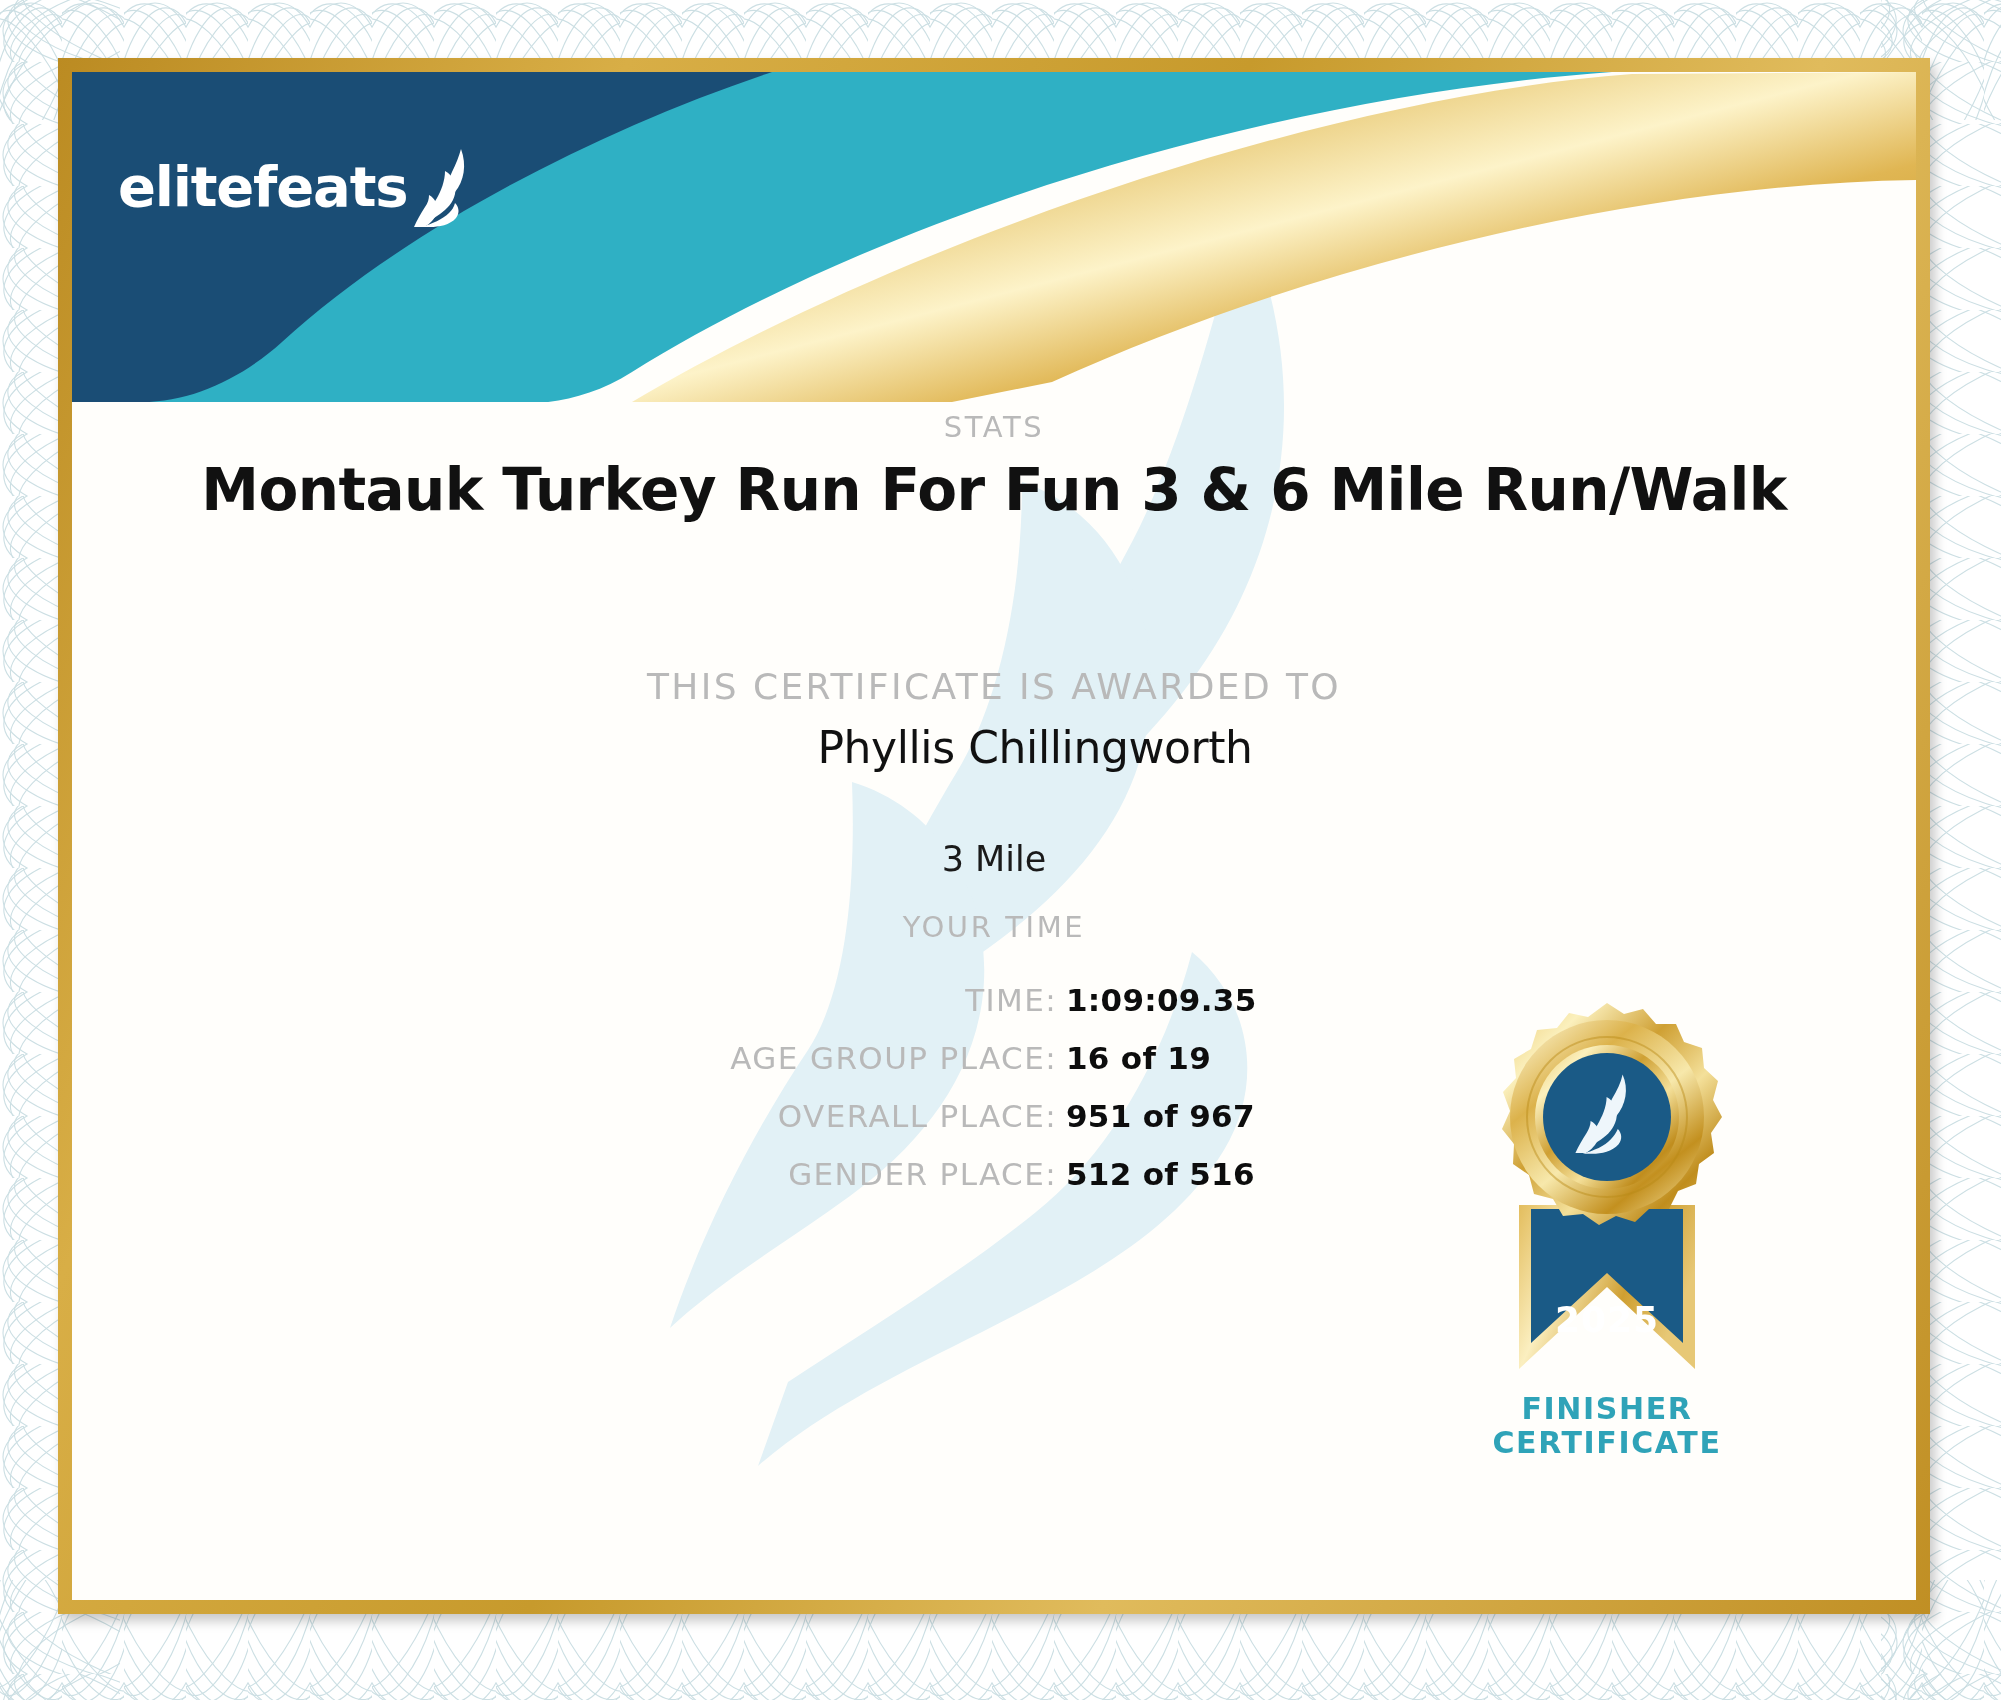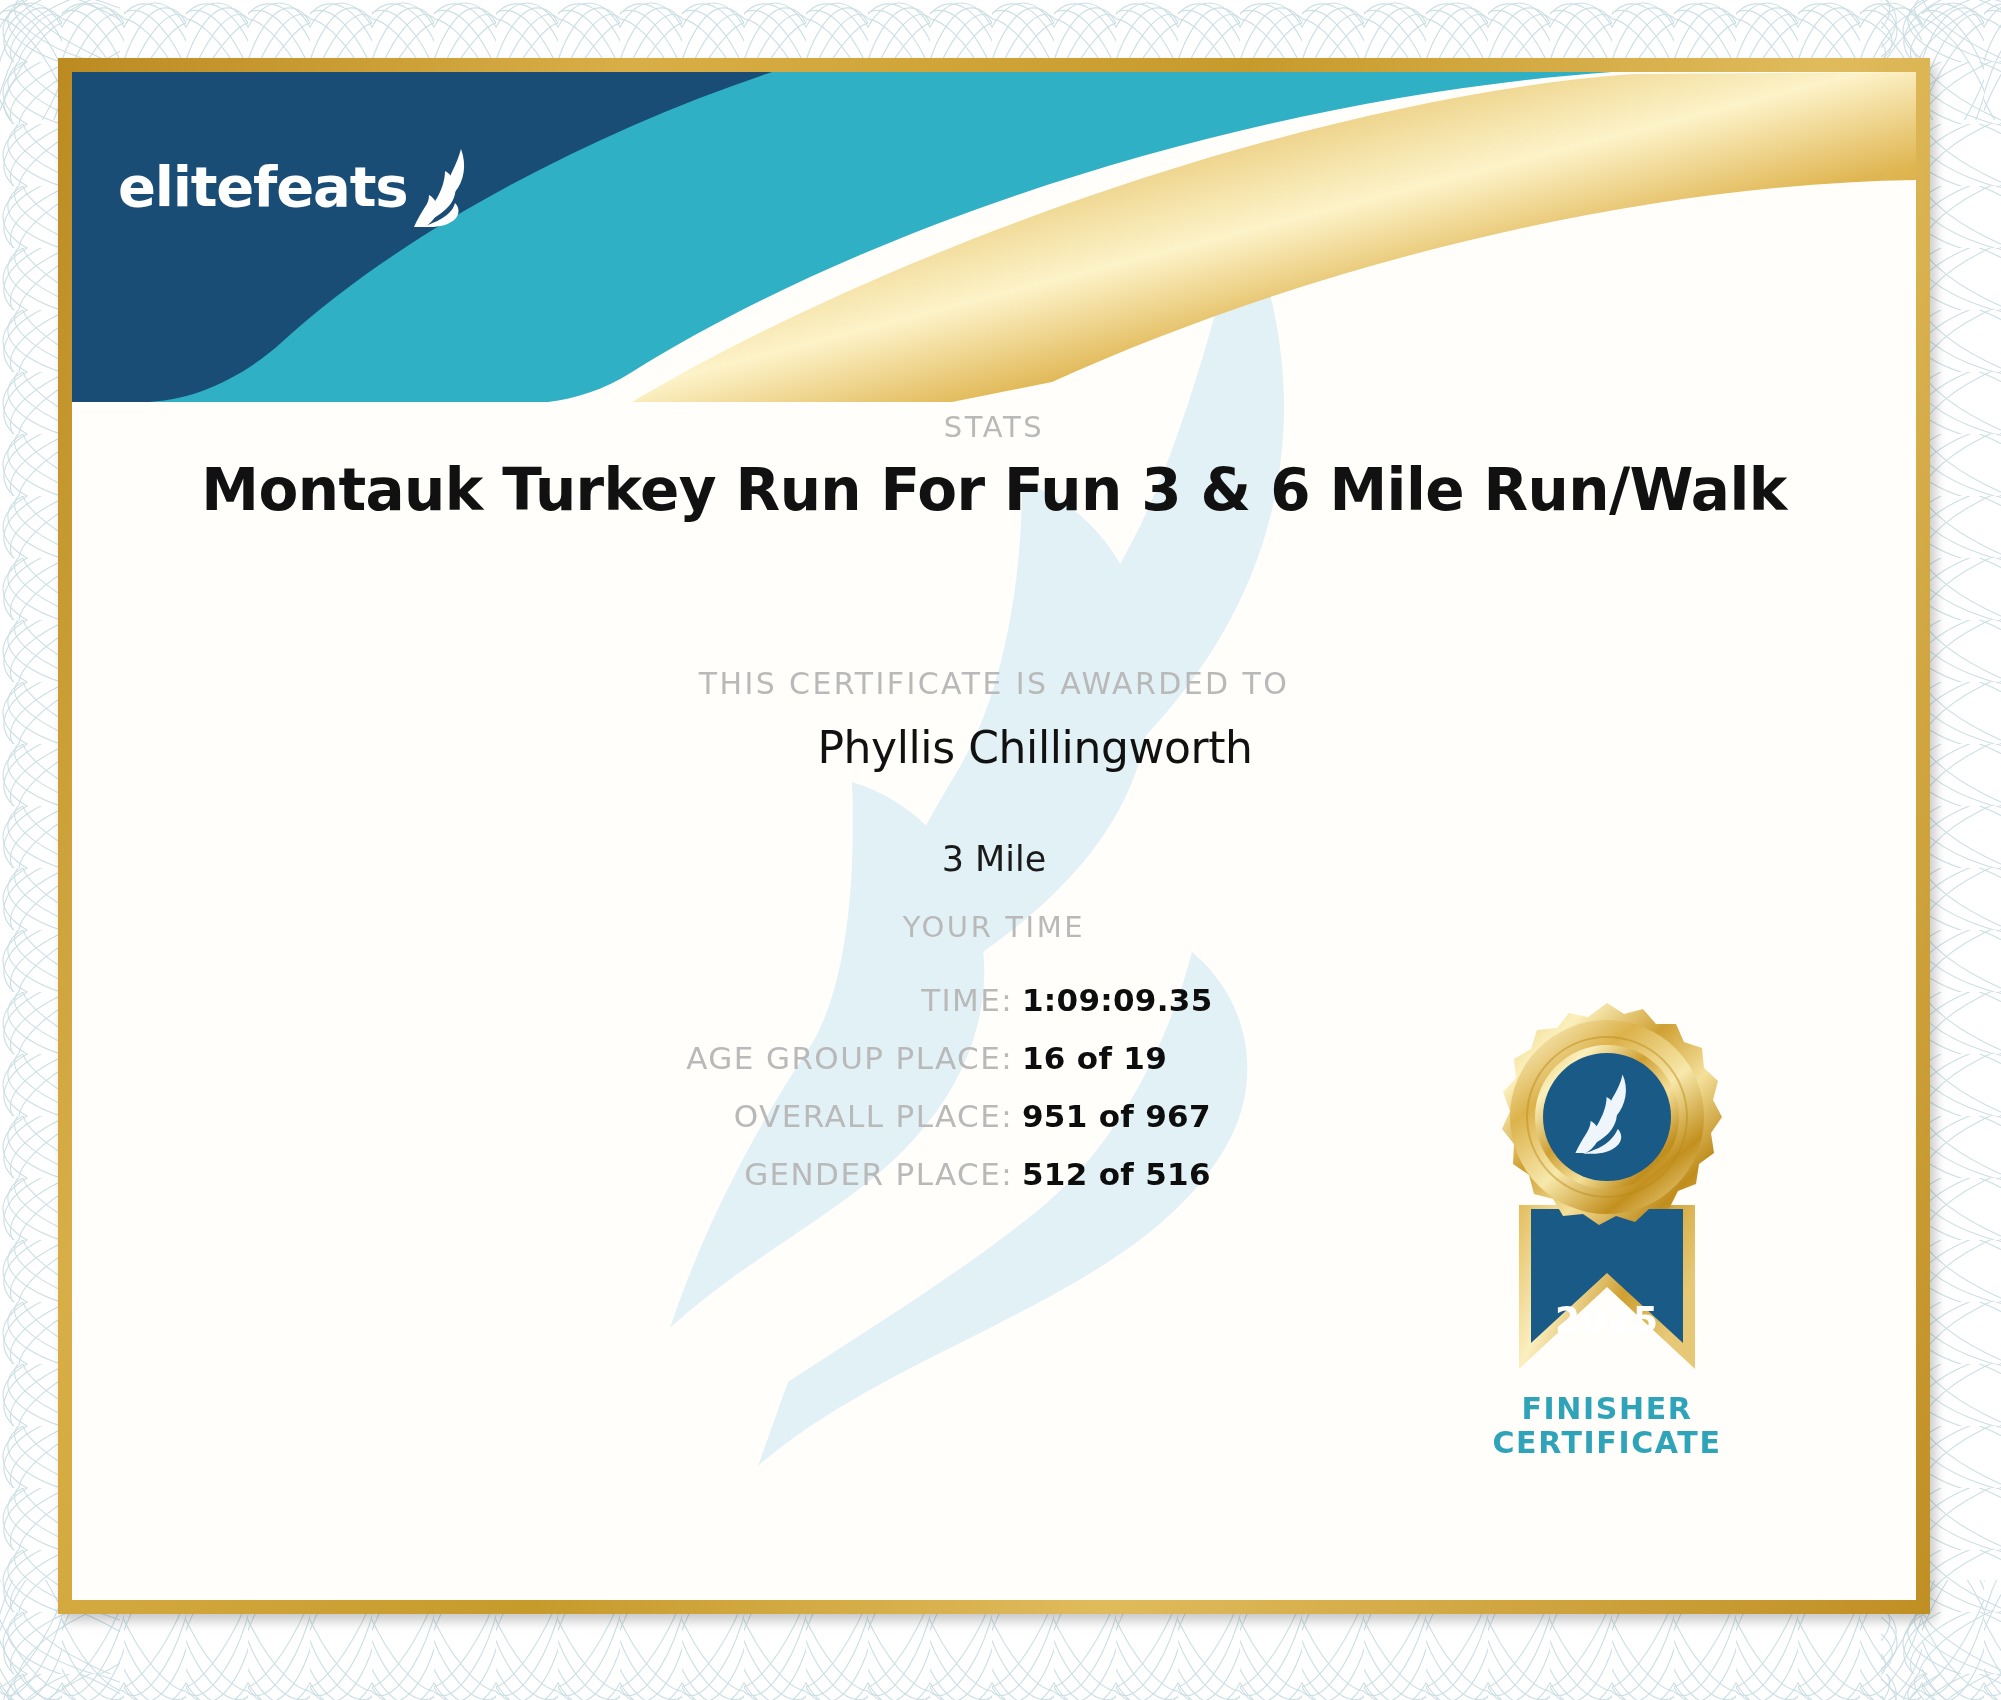--- a/index.html
+++ b/index.html
@@ -87,21 +87,21 @@
   #event-label  { top:338px; }
   #event-title  {
     top:384px;
     color:#111111;
     font-size:58px;
     font-weight:700;
     letter-spacing:-0.6px;
     font-family:"DejaVu Sans", sans-serif;
     white-space:nowrap;
   }
-  #awarded-label { top:594px; font-size:30px; letter-spacing:2.4px; }
+  #awarded-label { top:594px; font-size:36px; letter-spacing:2.4px; }
   #recipient-name {
     top:650px;
     color:#111111;
     font-size:44px;
     font-weight:400;
     letter-spacing:-0.4px;
     font-family:"DejaVu Sans", sans-serif;
     margin-left:41px;
   }
   #recipient-sub {
@@ -128,20 +128,21 @@
   .stat-key {
     flex:0 0 950px;
     text-align:right;
     color:#b9b9b9;
     font-size:31px;
     font-weight:400;
     letter-spacing:1.4px;
     padding-right:9px;
     font-family:"DejaVu Sans", sans-serif;
     white-space:nowrap;
+    margin-left:44px;
   }
   .stat-val {
     flex:1 1 auto;
     text-align:left;
     color:#0d0d0d;
     font-size:31px;
     font-weight:700;
     letter-spacing:0.3px;
     font-family:"DejaVu Sans", sans-serif;
     white-space:nowrap;

